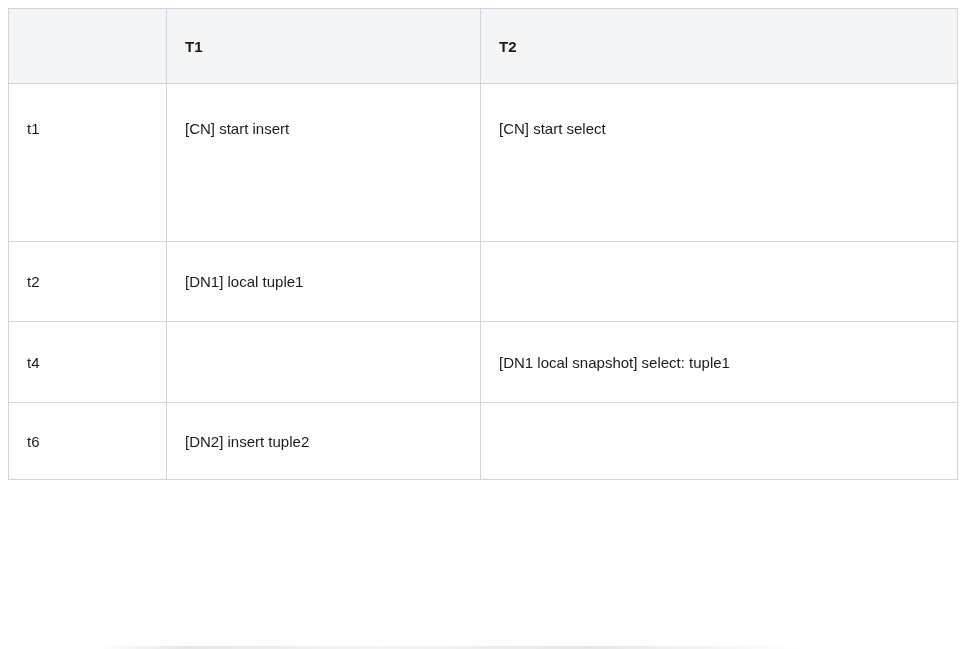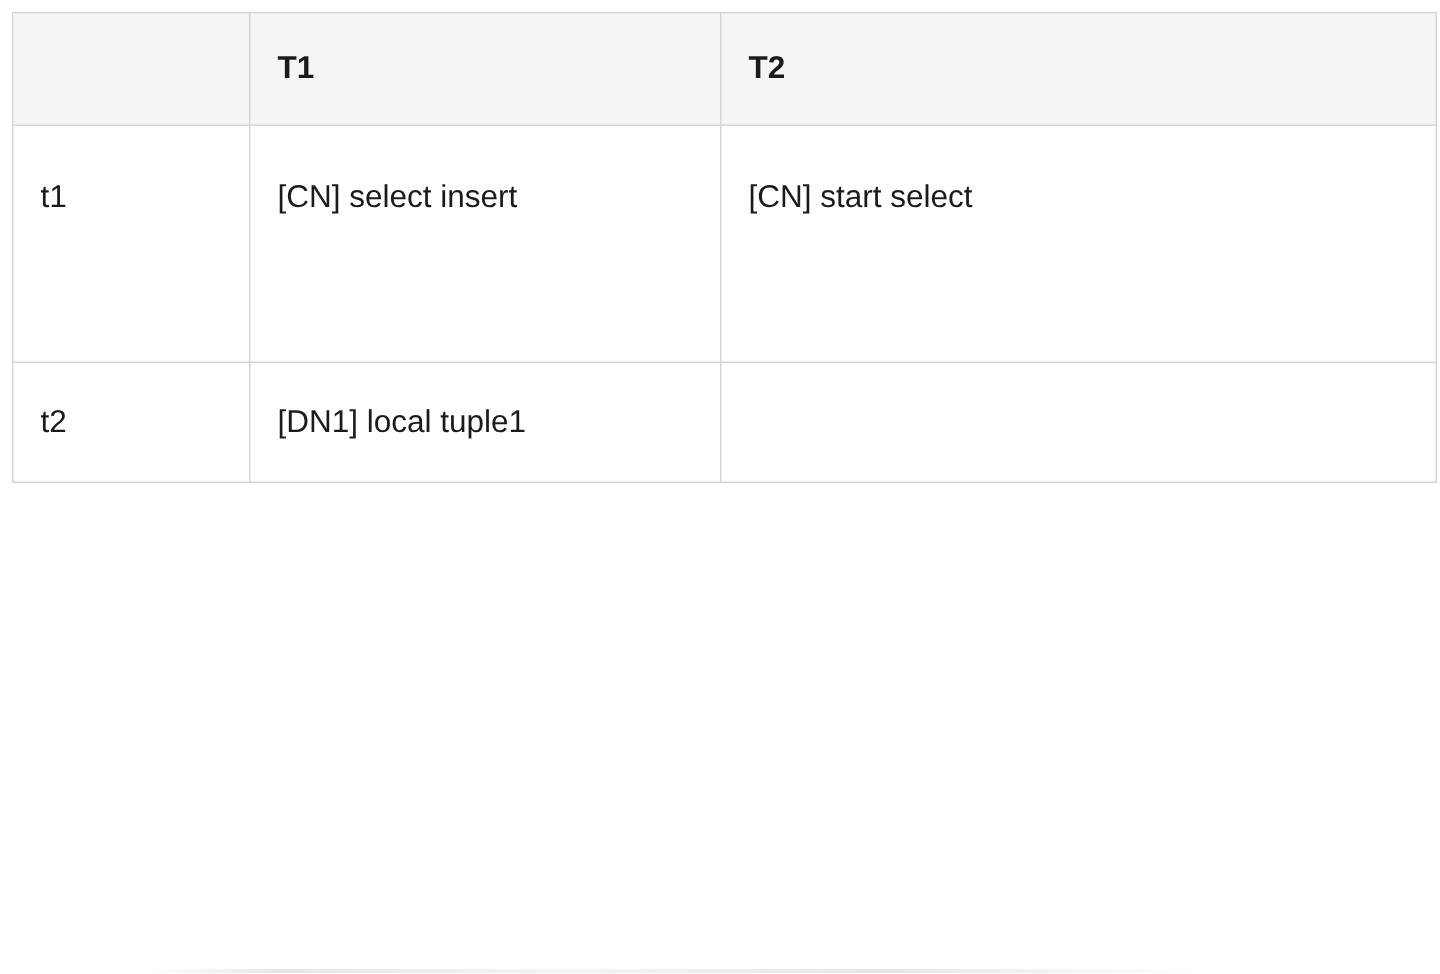--- a/index.html
+++ b/index.html
@@ -17,21 +17,21 @@
     width: 960px;
     height: 649px;
   }
   table.timeline {
     position: absolute;
     left: 8px;
     top: 8px;
     width: 949px;
     border-collapse: collapse;
     table-layout: fixed;
-    font-size: 21px;
+    font-size: 15px;
   }
   table.timeline col.c-time { width: 158px; }
   table.timeline col.c-t1   { width: 314px; }
   table.timeline col.c-t2   { width: 477px; }
 
   table.timeline th,
   table.timeline td {
     border: 1.5px solid #d2d6dc;
     padding: 0 12px 0 18px;
     vertical-align: middle;
@@ -81,24 +81,34 @@
     <thead>
       <tr>
         <th></th>
         <th>T1</th>
         <th>T2</th>
       </tr>
     </thead>
     <tbody>
       <tr class="row-t1">
         <td>t1</td>
-        <td>[CN] select insert</td>
+        <td>[CN] start insert</td>
         <td>[CN] start select</td>
       </tr>
       <tr class="row-t2">
         <td>t2</td>
         <td>[DN1] local tuple1</td>
+        <td></td>
+      </tr>
+      <tr class="row-t4">
+        <td>t4</td>
+        <td></td>
+        <td>[DN1 local snapshot] select: tuple1</td>
+      </tr>
+      <tr class="row-t6">
+        <td>t6</td>
+        <td>[DN2] insert tuple2</td>
         <td></td>
       </tr>
     </tbody>
   </table>
   <div class="bottom-artifact"></div>
 </div>
 
 </body></html>

